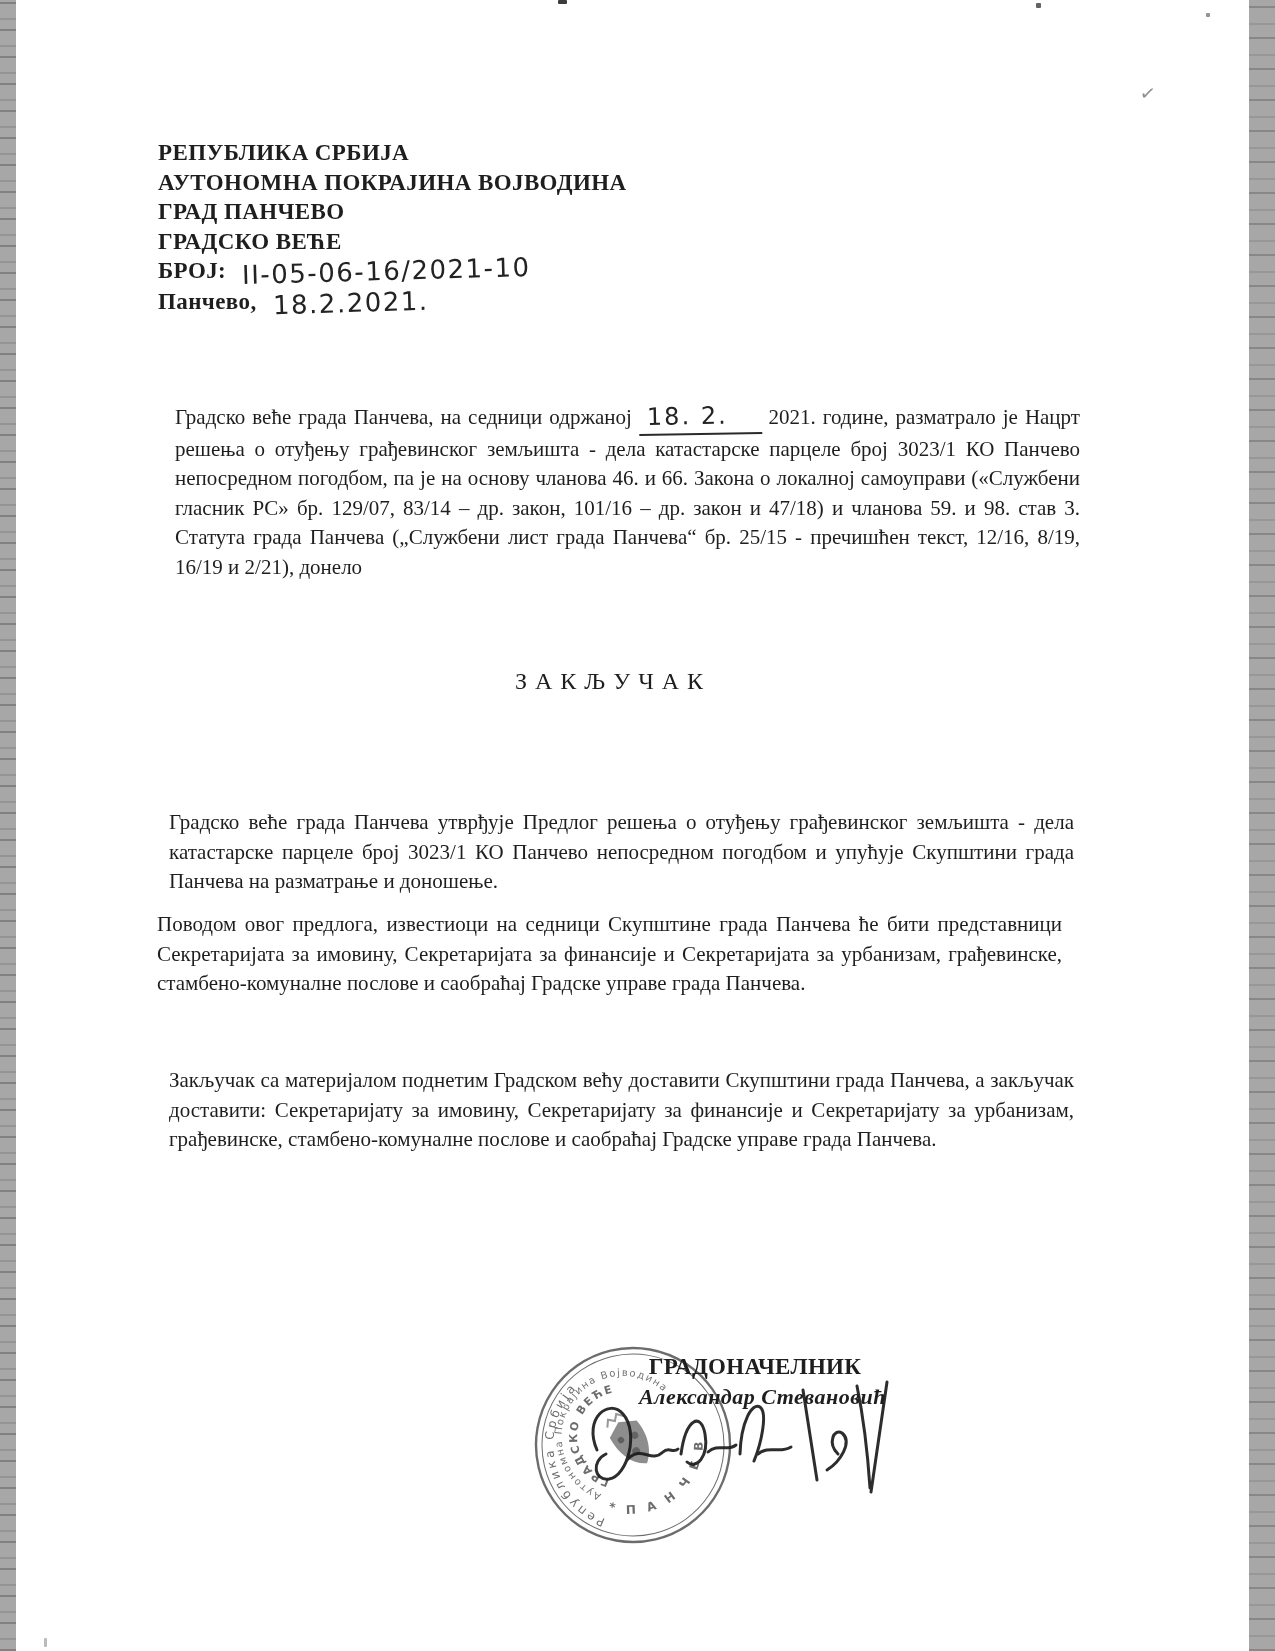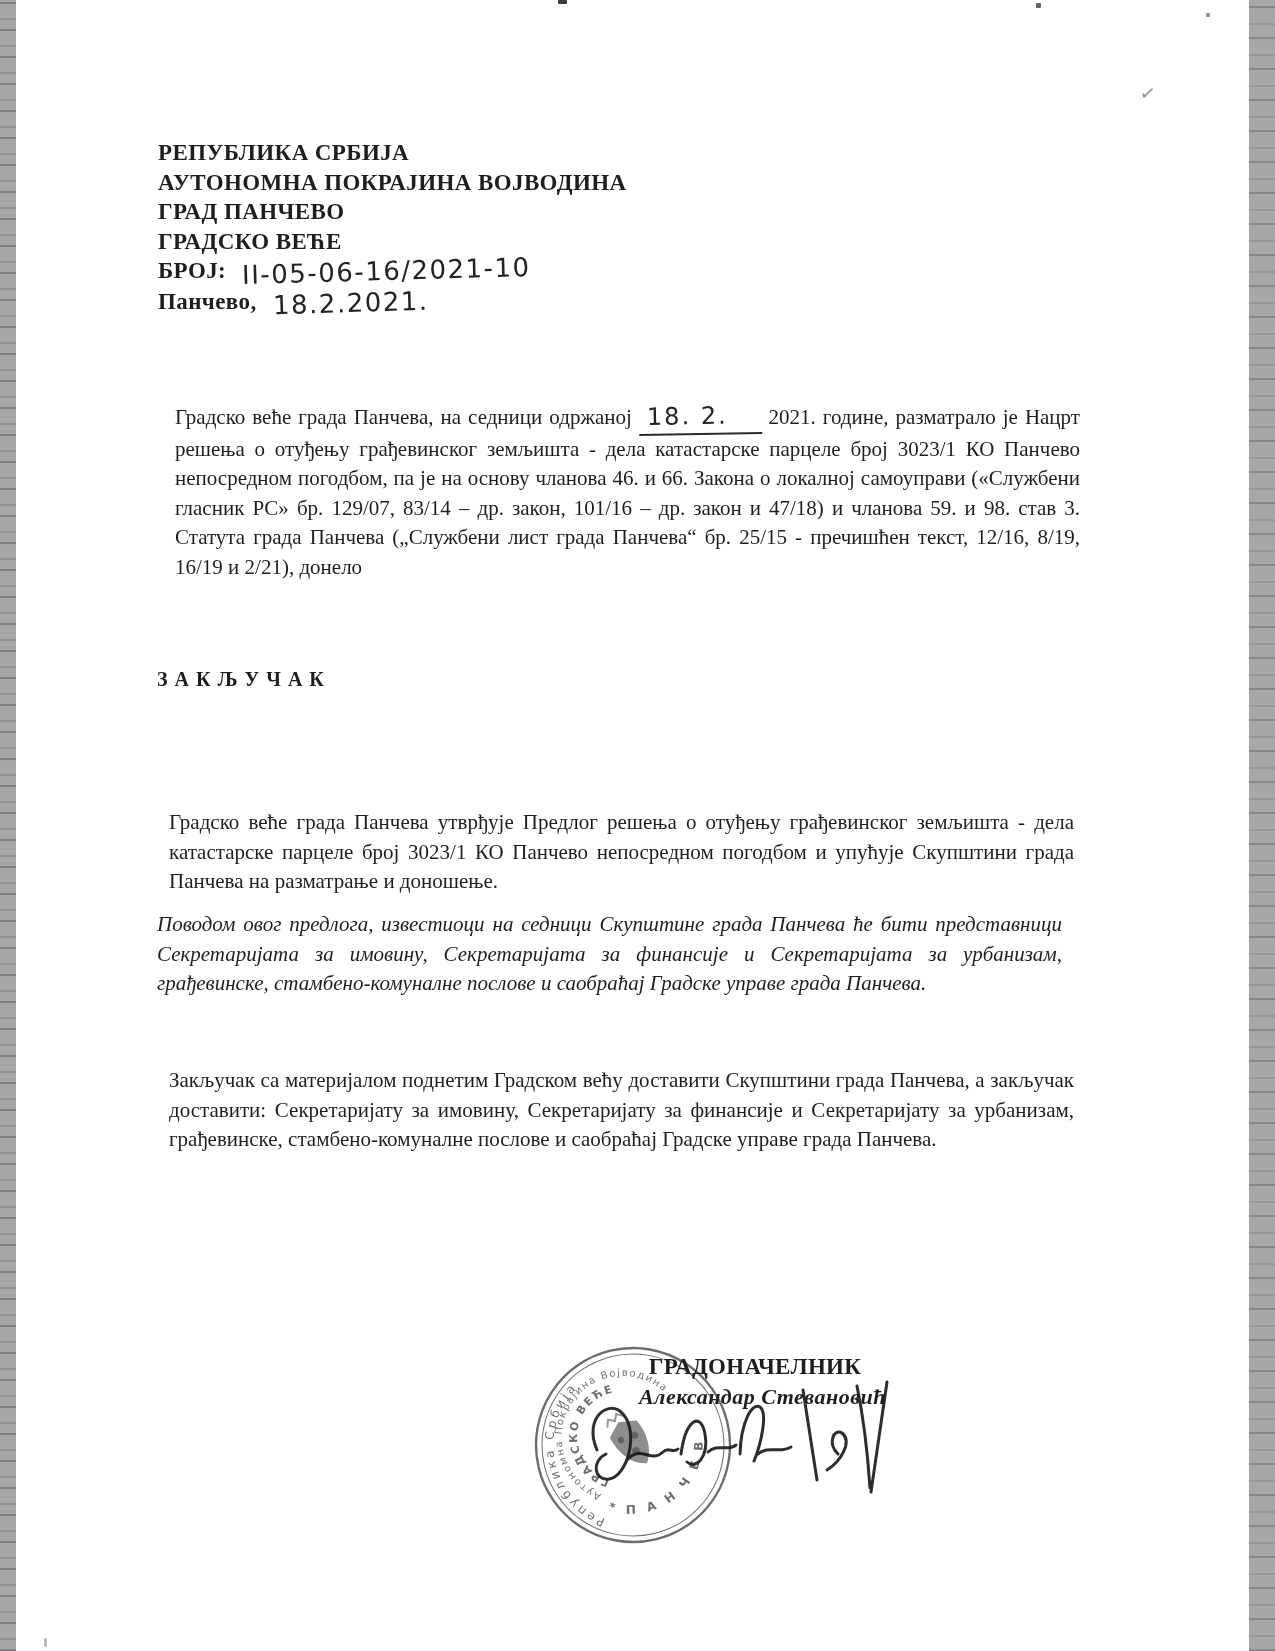--- a/index.html
+++ b/index.html
@@ -50,21 +50,21 @@
     text-align:justify;
   }
   .inline-date{
     border-bottom:2px solid #2a2a2a;
     padding:0 34px 1px 8px;
     font-size:24px;letter-spacing:2px;
     transform:rotate(-1deg);
   }
   .doc-heading{
     position:absolute;left:157px;top:668px;width:905px;
-    text-align:left;font-weight:bold;font-size:20px;letter-spacing:1px;
+    text-align:center;font-weight:normal;font-size:24px;letter-spacing:1px;
   }
 
   
   .sig-block{
     position:absolute;left:545px;top:1352px;width:420px;
     text-align:center;line-height:30px;
   }
   .sig-title{font-weight:bold;font-size:23px;letter-spacing:.3px;}
   .sig-name{font-weight:bold;font-style:italic;font-size:22px;letter-spacing:.5px;padding-left:15px;}
 
@@ -109,21 +109,21 @@
   <p class="para" style="top:384px;margin:18px;">
     <span>Градско веће града Панчева, на седници одржаној</span>
     <span class="hand inline-date">18. 2.</span>
     <span>2021. године, разматрало је Нацрт решења о отуђењу грађевинског земљишта - дела катастарске парцеле број 3023/1 КО Панчево непосредном погодбом, па је на основу чланова 46. и 66. Закона о локалној самоуправи («Службени гласник РС» бр. 129/07, 83/14 – др. закон, 101/16 – др. закон и 47/18) и чланова 59. и 98. став 3. Статута града Панчева („Службени лист града Панчева“ бр. 25/15 - пречишћен текст, 12/16, 8/19, 16/19 и 2/21), донело</span>
   </p>
 
   <div class="doc-heading">З А К Љ У Ч А К</div>
 
   <p class="para" style="top:796px;margin:12px;">Градско веће града Панчева утврђује Предлог решења о отуђењу грађевинског земљишта - дела катастарске парцеле број 3023/1 КО Панчево непосредном погодбом и упућује Скупштини града Панчева на разматрање и доношење.</p>
 
-  <p class="para" style="top:910px;margin:0;font-style:italic;">Поводом овог предлога, известиоци на седници Скупштине града Панчева ће бити представници Секретаријата за имовину, Секретаријата за финансије и Секретаријата за урбанизам, грађевинске, стамбено-комуналне послове и саобраћај Градске управе града Панчева.</p>
+  <p class="para" style="top:910px;margin:0;">Поводом овог предлога, известиоци на седници Скупштине града Панчева ће бити представници Секретаријата за имовину, Секретаријата за финансије и Секретаријата за урбанизам, грађевинске, стамбено-комуналне послове и саобраћај Градске управе града Панчева.</p>
 
   <p class="para" style="top:1054px;margin:12px;">Закључак са материјалом поднетим Градском већу доставити Скупштини града Панчева, а закључак доставити: Секретаријату за имовину, Секретаријату за финансије и Секретаријату за урбанизам, грађевинске, стамбено-комуналне послове и саобраћај Градске управе града Панчева.</p>
 
   <div class="stamp-wrap">
     <svg width="222" height="222" viewBox="0 0 222 222">
       <g transform="rotate(-35 111 111)" fill="none" stroke="#4d4d4d">
         <circle cx="111" cy="111" r="97" stroke-width="2.4"></circle>
         <circle cx="111" cy="111" r="91" stroke-width="1"></circle>
         <defs>
           <path id="arcOuter" d="M 46,156 A 79,79 0 1 1 176,65"></path>

